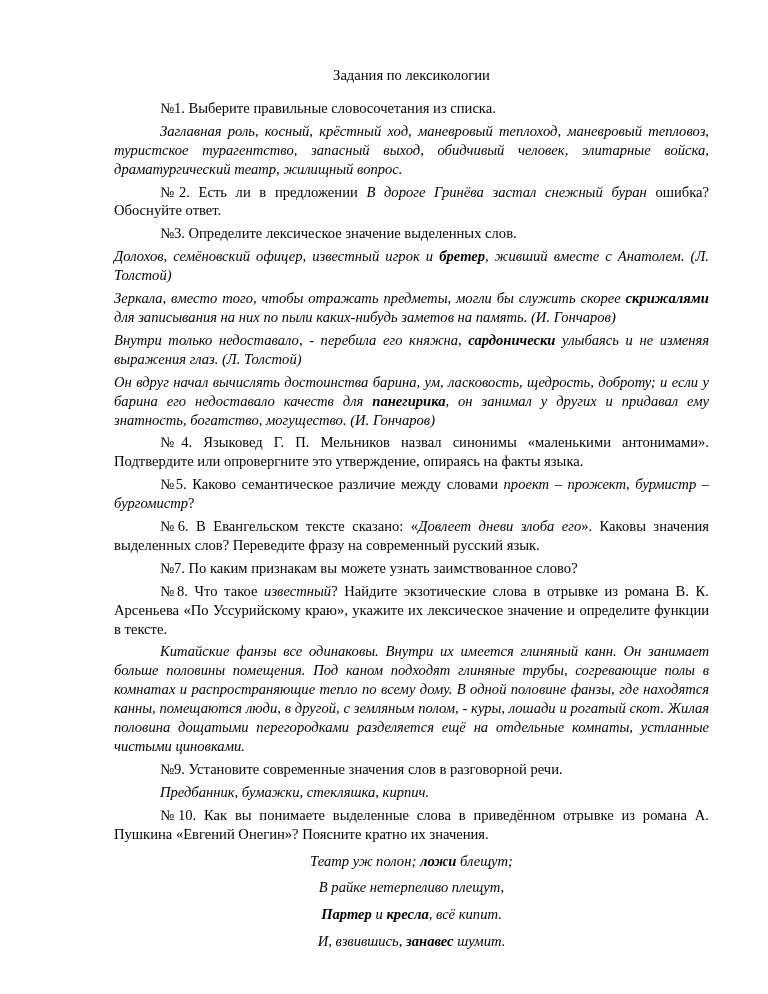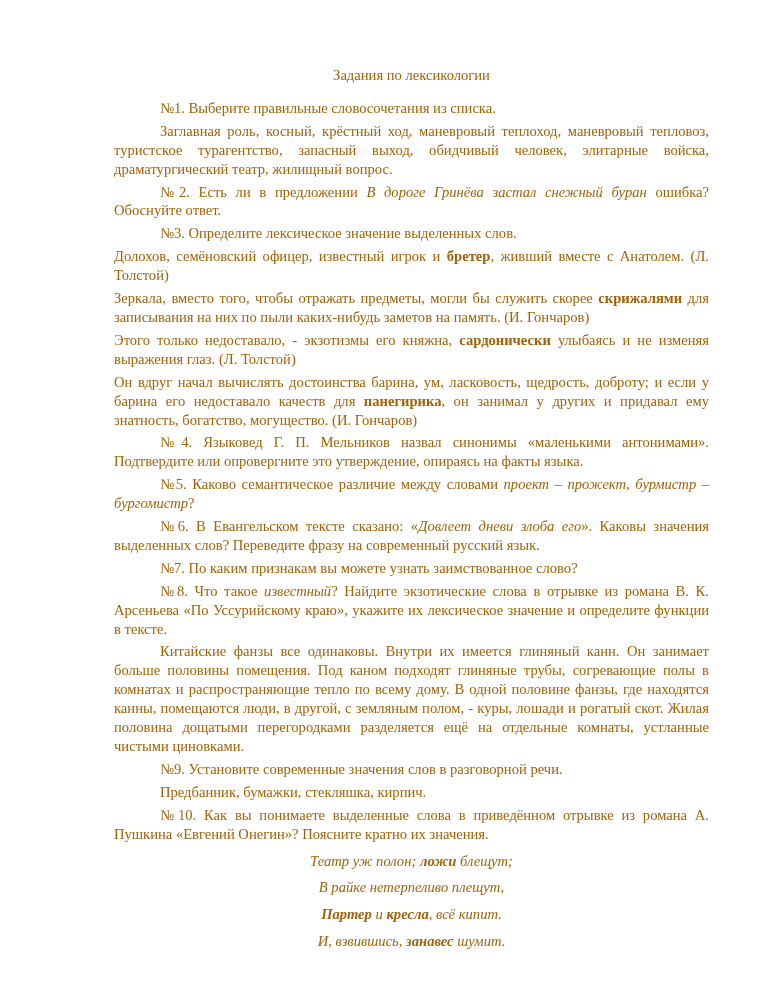--- a/index.html
+++ b/index.html
@@ -1,44 +1,44 @@
 <!DOCTYPE html>
 <html><head>
 <meta charset="utf-8">
 <style>
   html, body { margin:0; padding:0; background:#ffffff; }
   body { width:768px; height:994px; position:relative; overflow:hidden; }
   .page {
     position:absolute; left:110px; top:66px; width:603px;
     font-family:"Liberation Serif", "DejaVu Serif", serif;
-    font-size:14.6px; line-height:18.9px; color:#a16207;
+    font-size:14.6px; line-height:18.9px; color:#000000;
   }
   .title { text-align:center; margin-bottom:14px; }
   p { margin:4px; text-align:justify; }
   .ind { text-indent:46px; }
-  i, .it { }
+  i, .it { font-style:italic; }
   b { font-weight:bold; }
   .poem { text-align:center; font-style:italic; }
   .poem div { margin:8px; }
 </style>
 </head>
 <body>
 
 <div class="page">
   <div class="title">Задания по лексикологии</div>
 
   <p class="ind">№1. Выберите правильные словосочетания из списка.</p>
   <p class="ind it">Заглавная роль, косный, крёстный ход, маневровый теплоход, маневровый тепловоз, туристское турагентство, запасный выход, обидчивый человек, элитарные войска, драматургический театр, жилищный вопрос.</p>
 
   <p class="ind"><span>№2. Есть ли в предложении </span><i>В дороге Гринёва застал снежный буран</i><span> ошибка? Обоснуйте ответ.</span></p>
 
   <p class="ind">№3. Определите лексическое значение выделенных слов.</p>
   <p class="it"><span>Долохов, семёновский офицер, известный игрок и </span><b>бретер</b><span>, живший вместе с Анатолем. (Л. Толстой)</span></p>
   <p class="it"><span>Зеркала, вместо того, чтобы отражать предметы, могли бы служить скорее </span><b>скрижалями</b><span> для записывания на них по пыли каких-нибудь заметов на память. (И. Гончаров)</span></p>
-  <p class="it"><span>Этого только недоставало, - экзотизмы его княжна, </span><b>сардонически</b><span> улыбаясь и не изменяя выражения глаз. (Л. Толстой)</span></p>
+  <p class="it"><span>Внутри только недоставало, - перебила его княжна, </span><b>сардонически</b><span> улыбаясь и не изменяя выражения глаз. (Л. Толстой)</span></p>
   <p class="it"><span>Он вдруг начал вычислять достоинства барина, ум, ласковость, щедрость, доброту; и если у барина его недоставало качеств для </span><b>панегирика</b><span>, он занимал у других и придавал ему знатность, богатство, могущество. (И. Гончаров)</span></p>
 
   <p class="ind">№4. Языковед Г. П. Мельников назвал синонимы «маленькими антонимами». Подтвердите или опровергните это утверждение, опираясь на факты языка.</p>
 
   <p class="ind"><span>№5. Каково семантическое различие между словами </span><i>проект – прожект</i><span>, </span><i>бурмистр – бургомистр</i><span>?</span></p>
 
   <p class="ind"><span>№6. В Евангельском тексте сказано: «</span><i>Довлеет дневи злоба его</i><span>». Каковы значения выделенных слов? Переведите фразу на современный русский язык.</span></p>
 
   <p class="ind">№7. По каким признакам вы можете узнать заимствованное слово?</p>
 

